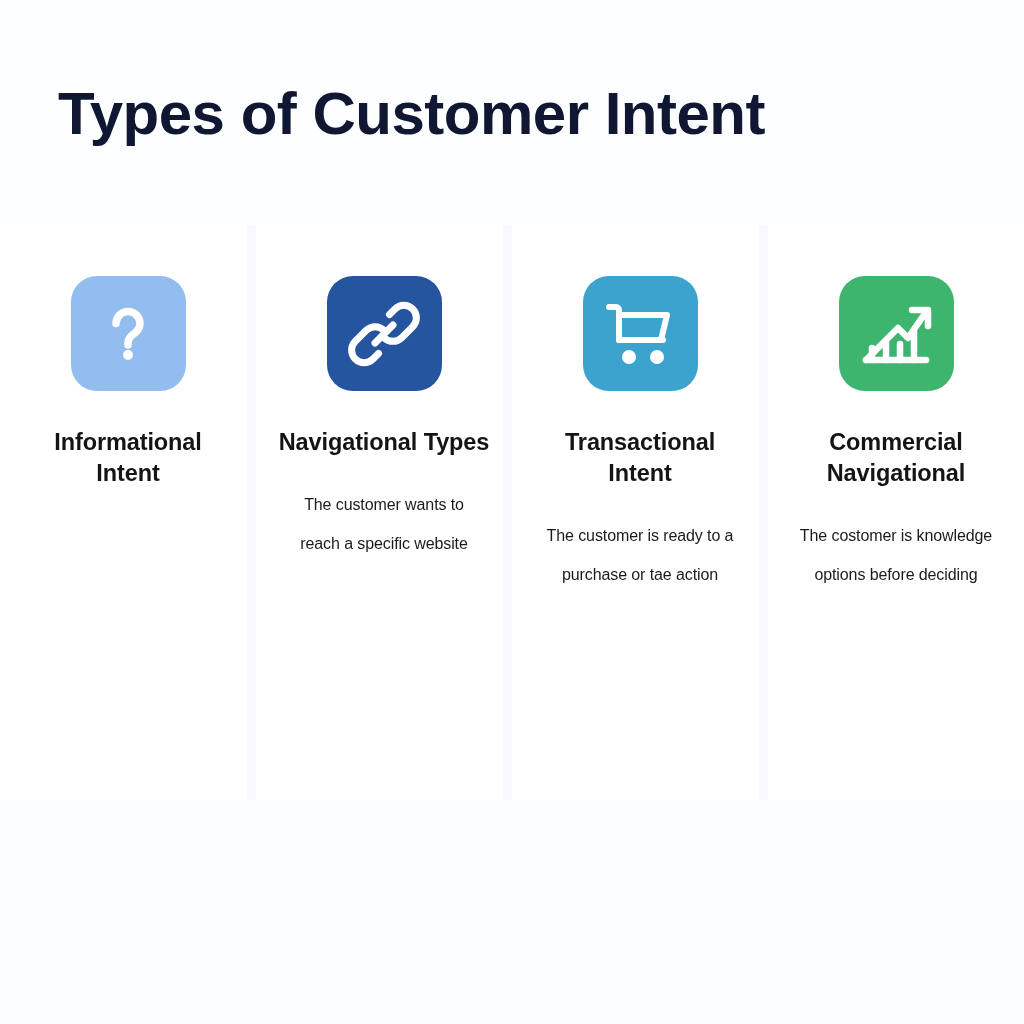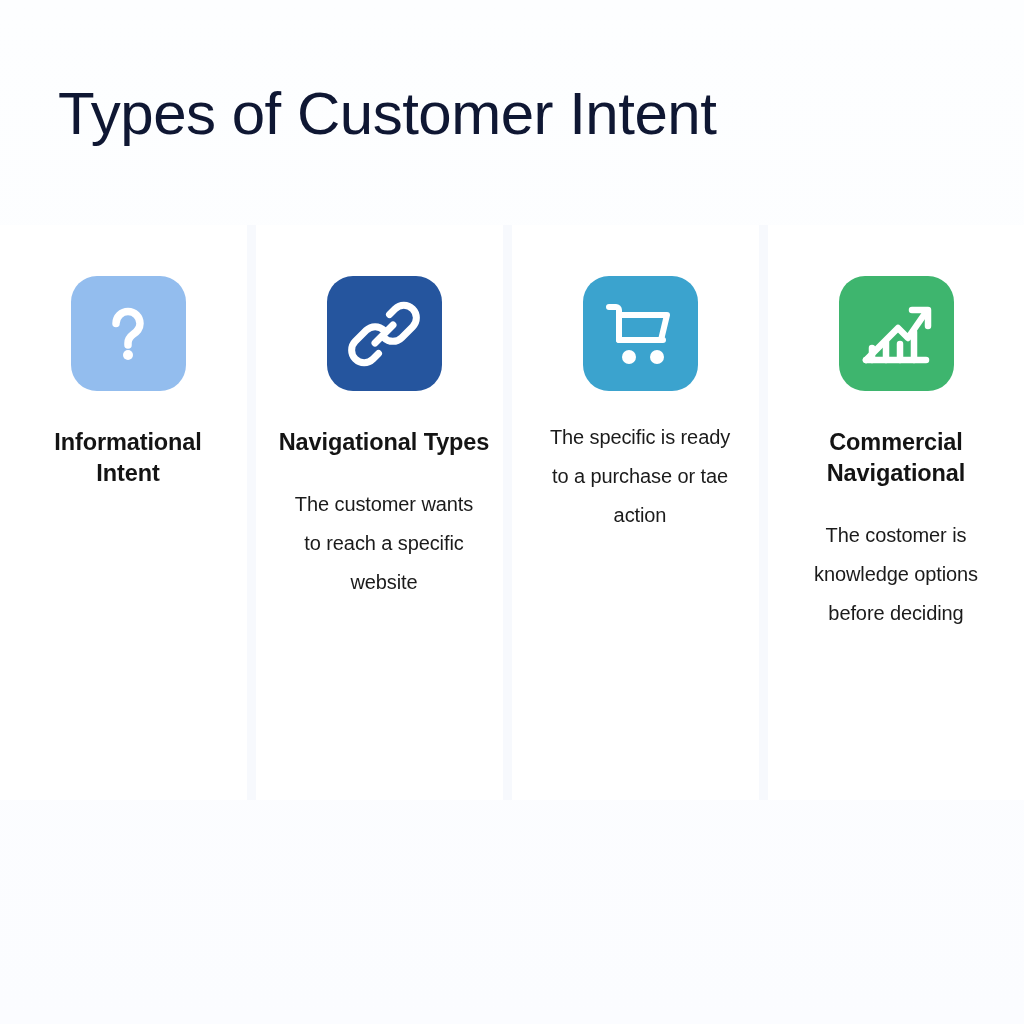--- a/index.html
+++ b/index.html
@@ -25,21 +25,21 @@
   }
 
   
   .title {
     position: absolute;
     left: 58px;
     top: 78px;
     width: 920px;
     font-size: 60px;
     line-height: 72px;
-    font-weight: 400;
+    font-weight: 700;
     letter-spacing: -0.5px;
     color: #0f1733;
     text-align: left;
     white-space: nowrap;
   }
 
   
   .columns {
     position: absolute;
     left: 0px;
@@ -105,21 +105,21 @@
     font-weight: 700;
     color: #141414;
     text-align: center;
     letter-spacing: -0.1px;
   }
 
   
   .col-body {
     margin-top: 27px;
     width: 200px;
-    font-size: 20px;
+    font-size: 16px;
     line-height: 39px;
     font-weight: 400;
     color: #1b1b1b;
     text-align: center;
     letter-spacing: -0.1px;
   }
 </style>
 </head>
 <body>
 
@@ -163,21 +163,22 @@
           <svg width="74" height="70" viewBox="0 0 74 70" aria-hidden="true">
             <g fill="none" stroke="#ffffff" stroke-width="6" stroke-linecap="round" stroke-linejoin="round">
               <path d="M6 8h7a3 3 0 0 1 3 3v30h44"></path>
               <path d="M16 16h48l-6 25H16"></path>
             </g>
             <circle cx="26" cy="58" r="7" fill="#ffffff"></circle>
             <circle cx="54" cy="58" r="7" fill="#ffffff"></circle>
           </svg>
         </span>
       </div>
-      <div class="col-body">The specific is ready to a purchase or tae action</div>
+      <div class="col-heading">Transactional Intent</div>
+      <div class="col-body">The customer is ready to a purchase or tae action</div>
     </div>
 
     <div class="col">
       <div class="icon-tile" style="background-color: rgb(62, 181, 110);">
         <span>
           <svg width="76" height="72" viewBox="0 0 76 72" aria-hidden="true">
             <g fill="none" stroke="#ffffff" stroke-width="6.5" stroke-linecap="round" stroke-linejoin="round">
               <path d="M8 62 L40 30 L50 40 L68 14"></path>
               <path d="M54 12h16v16"></path>
               <path d="M14 62V50"></path>

